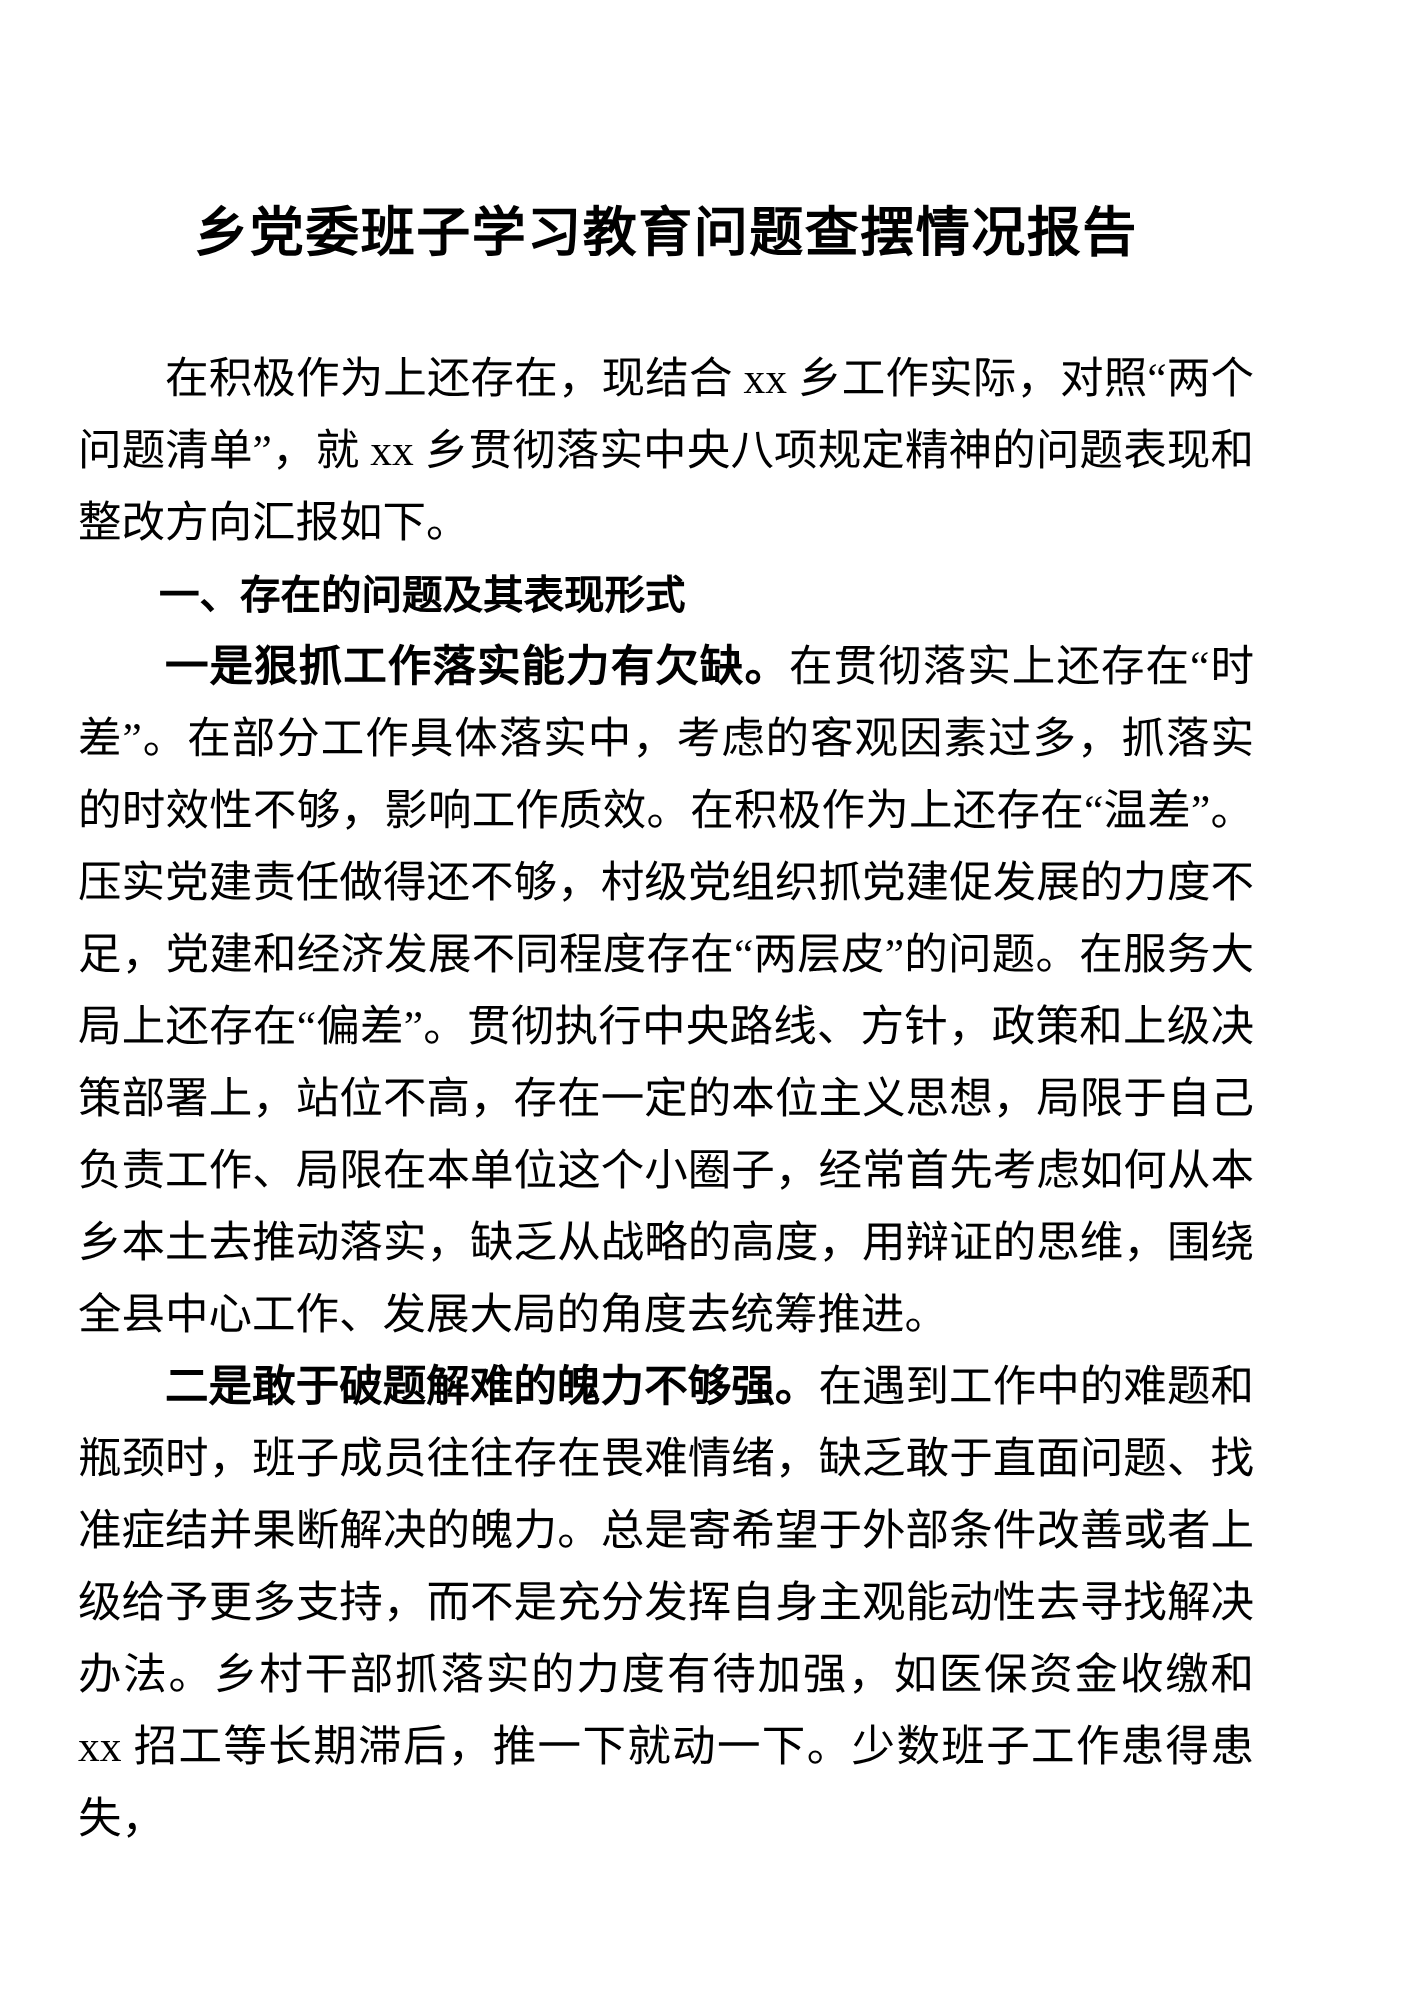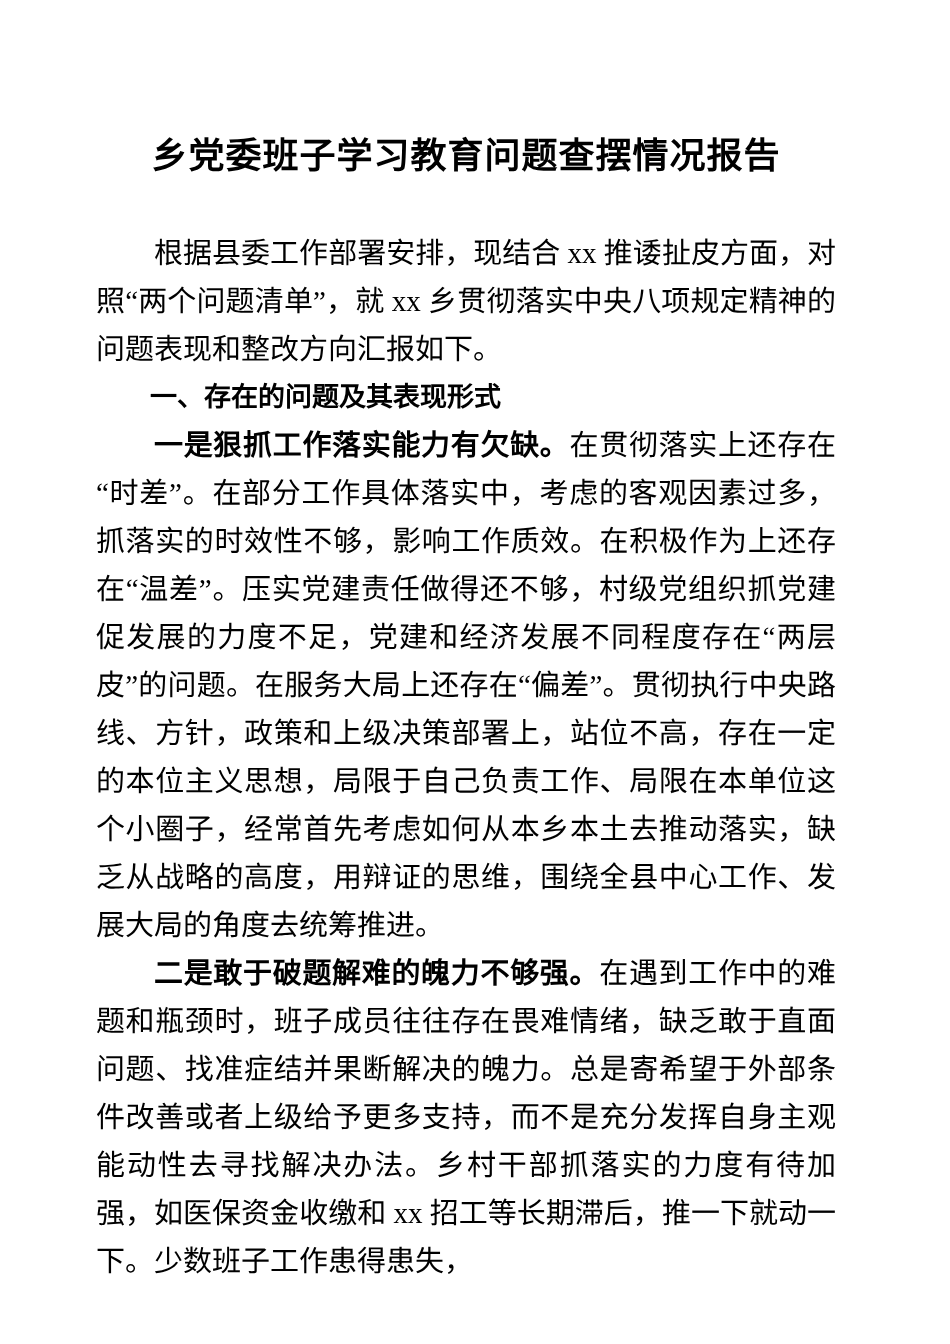--- a/index.html
+++ b/index.html
@@ -11,21 +11,21 @@
     width: 950px;
     height: 1344px;
     overflow: hidden;
     color: #000000;
     font-family: "Liberation Serif", "DejaVu Serif", serif;
   }
   .page {
     box-sizing: border-box;
     width: 950px;
     height: 1344px;
-    padding: 130px 114px 0 96px;
+    padding: 130px 114px 0 52px;
     background: #ffffff;
   }
   .doc-title {
     margin: 0 0 49px 0;
     font-size: 36px;
     line-height: 50px;
     font-weight: 700;
     text-align: center;
     font-family: "DejaVu Serif", "Liberation Serif", serif;
     letter-spacing: 1px;
@@ -52,21 +52,21 @@
     font-weight: 700;
   }
 </style>
 </head>
 <body>
 
 <div class="page">
 
   <h1 class="doc-title">乡党委班子学习教育问题查摆情况报告</h1>
 
-  <p class="para">根据县委工作部署安排，现结合 xx 推诿扯皮方面，对照“两个问题清单”，就 xx 乡贯彻落实中央八项规定精神的问题表现和整改方向汇报如下。</p>
+  <p class="para">在积极作为上还存在，现结合 xx 乡工作实际，对照“两个问题清单”，就 xx 乡贯彻落实中央八项规定精神的问题表现和整改方向汇报如下。</p>
 
   <h2 class="section-heading">一、存在的问题及其表现形式</h2>
 
 
   <p class="para"><span class="lead-bold">一是狠抓工作落实能力有欠缺。</span><span>在贯彻落实上还存在“时差”。在部分工作具体落实中，考虑的客观因素过多，抓落实的时效性不够，影响工作质效。在积极作为上还存在“温差”。压实党建责任做得还不够，村级党组织抓党建促发展的力度不足，党建和经济发展不同程度存在“两层皮”的问题。在服务大局上还存在“偏差”。贯彻执行中央路线、方针，政策和上级决策部署上，站位不高，存在一定的本位主义思想，局限于自己负责工作、局限在本单位这个小圈子，经常首先考虑如何从本乡本土去推动落实，缺乏从战略的高度，用辩证的思维，围绕全县中心工作、发展大局的角度去统筹推进。</span></p>
 
   <p class="para"><span class="lead-bold">二是敢于破题解难的魄力不够强。</span><span>在遇到工作中的难题和瓶颈时，班子成员往往存在畏难情绪，缺乏敢于直面问题、找准症结并果断解决的魄力。总是寄希望于外部条件改善或者上级给予更多支持，而不是充分发挥自身主观能动性去寻找解决办法。乡村干部抓落实的力度有待加强，如医保资金收缴和 xx 招工等长期滞后，推一下就动一下。少数班子工作患得患失，</span></p>
 
 </div>
 

